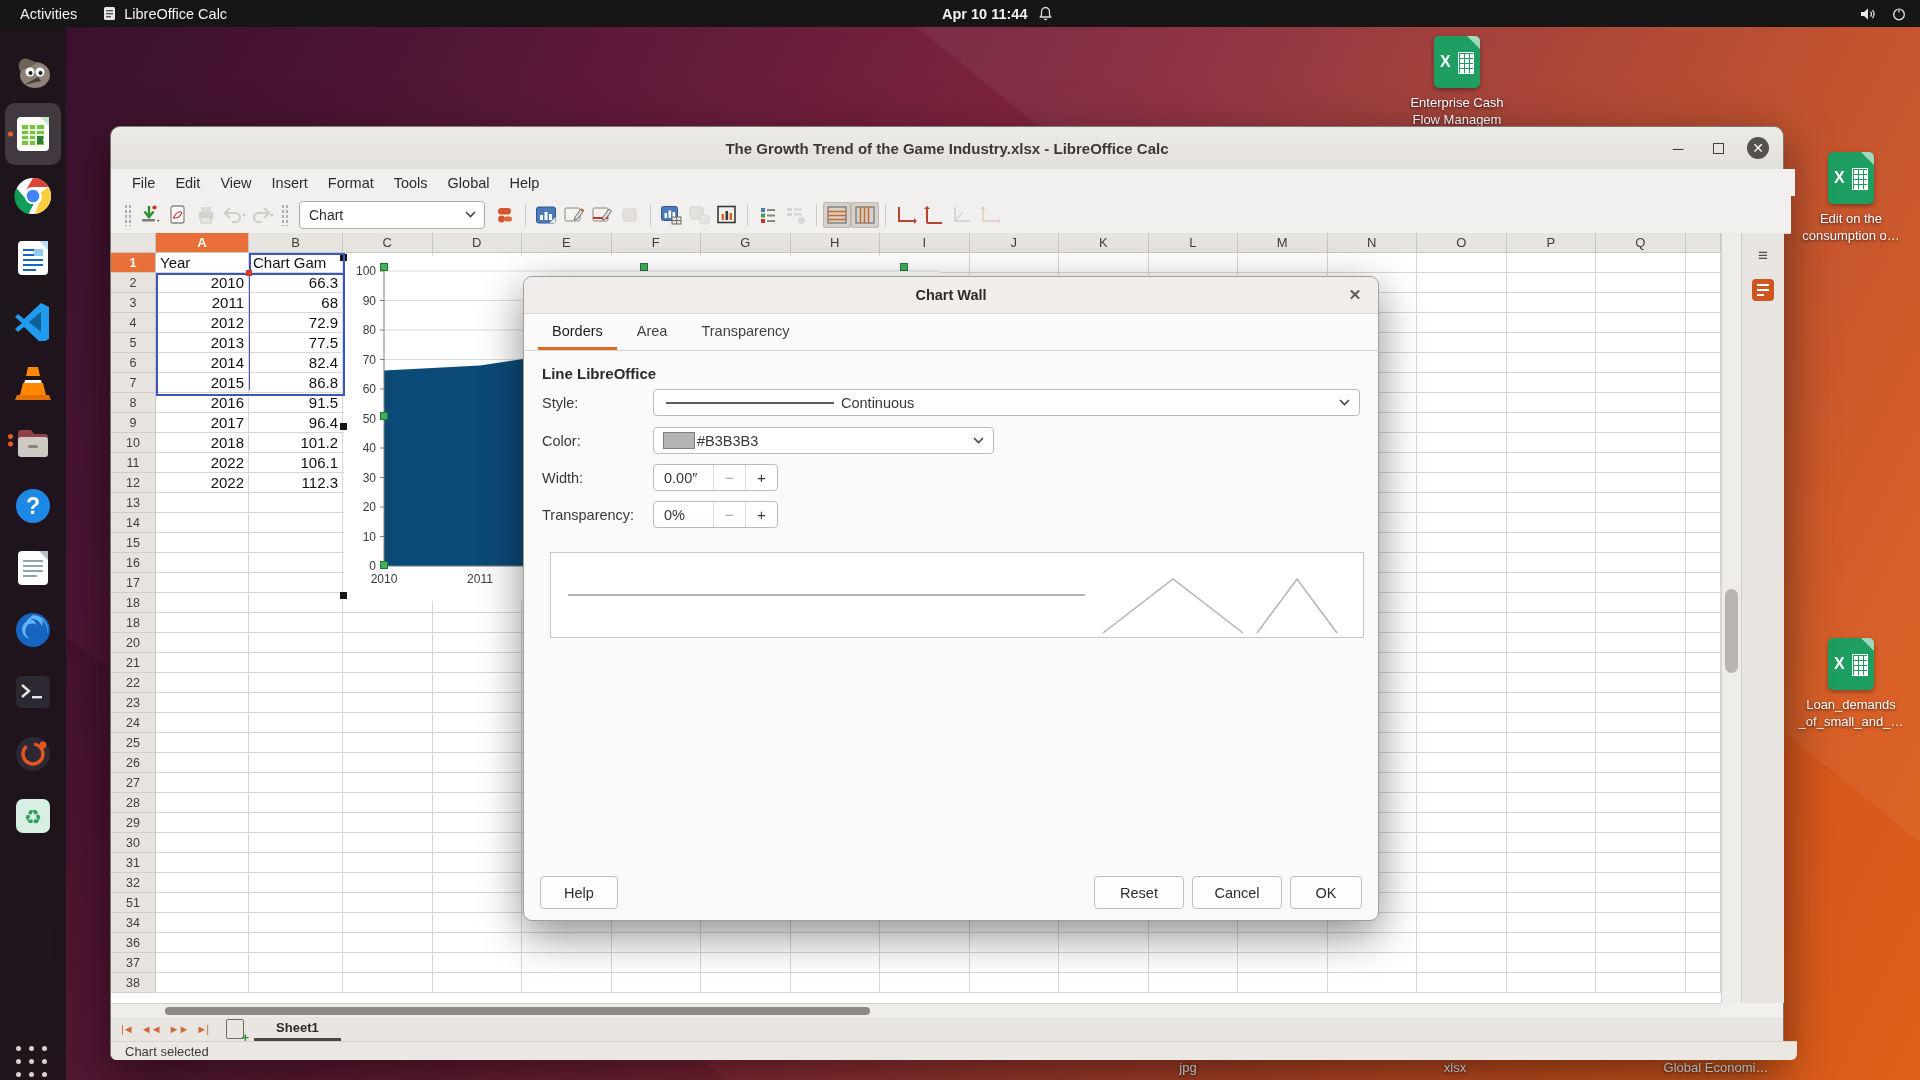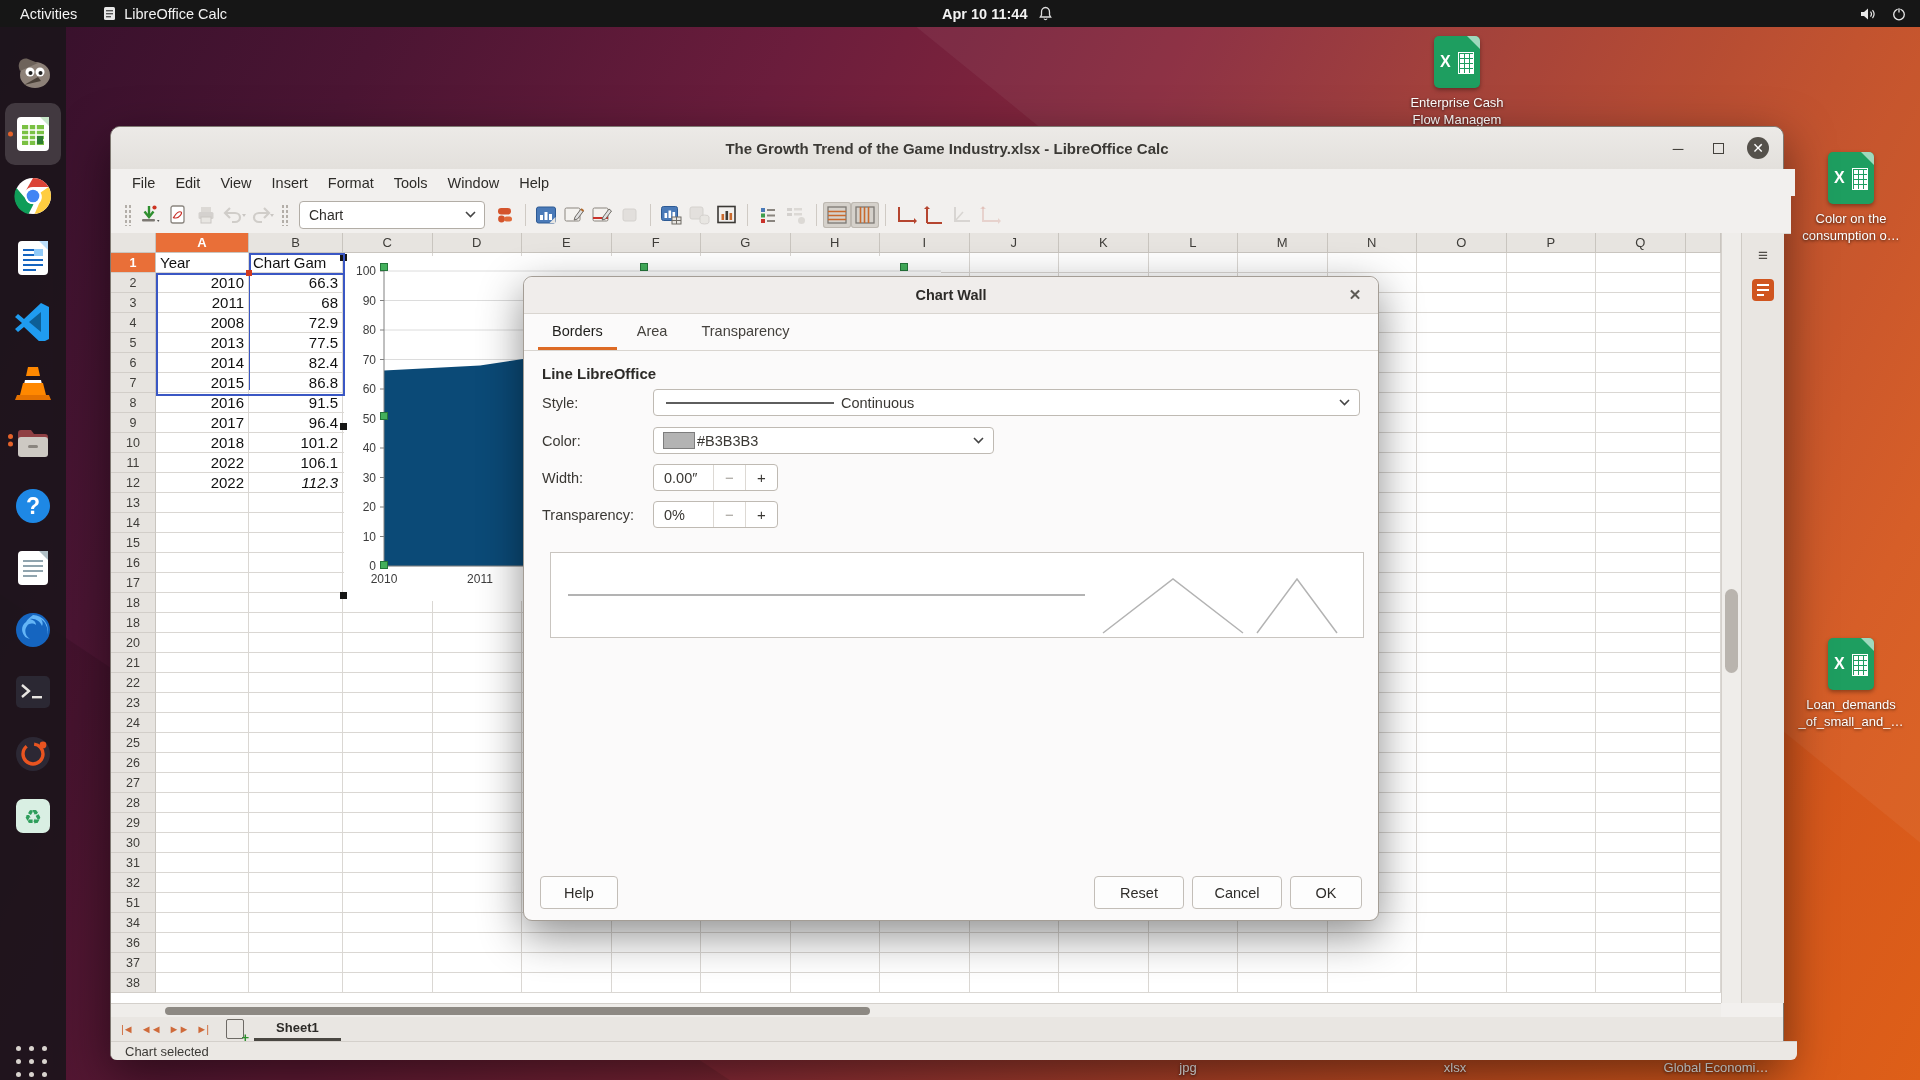--- a/index.html
+++ b/index.html
@@ -309,21 +309,21 @@
         <div>Enterprise Cash</div>
         <div>Flow Managem</div>
       </div>
   </div>
   <div class="dicon" style="left:1791px;top:152px;">
     <div class="xlsx-badge">
         <span class="x">X</span>
         <span class="grid"></span>
       </div>
     <div class="lbl">
-        <div>Color on the</div>
+        <div>Edit on the</div>
         <div>consumption o…</div>
       </div>
   </div>
   <div class="dicon" style="left:1791px;top:638px;">
     <div class="xlsx-badge">
         <span class="x">X</span>
         <span class="grid"></span>
       </div>
     <div class="lbl">
         <div>Loan_demands</div>
@@ -347,21 +347,21 @@
         <div class="winbtn close">✕</div>
       </div>
     </div>
     <div class="menubar" id="menubar">
         <div class="menu-item">File</div>
         <div class="menu-item">Edit</div>
         <div class="menu-item">View</div>
         <div class="menu-item">Insert</div>
         <div class="menu-item">Format</div>
         <div class="menu-item">Tools</div>
-        <div class="menu-item">Window</div>
+        <div class="menu-item">Global</div>
         <div class="menu-item">Help</div>
       </div>
     <div class="toolbar" id="toolbar">
         <div class="grip"></div>
         <div class="tbtn">
           <svg width="22" height="22">
             <path d="M10 2v9" stroke="#2f8f2f" stroke-width="2.4" fill="none"></path>
             <path d="M5.5 7.5 10 13l4.5-5.5" fill="none" stroke="#2f8f2f" stroke-width="2.4"></path>
             <circle cx="15.5" cy="3.5" r="2.1" fill="#cc3322"></circle>
             <rect x="3" y="15" width="13" height="2.4" rx="1" fill="#7d7973"></rect>
@@ -606,21 +606,21 @@
             <div class="cell" style="width: 89.5px;"></div>
             <div class="cell" style="width: 89.5px;"></div>
             <div class="cell" style="width: 89.5px;"></div>
             <div class="cell" style="width: 89.5px;"></div>
             <div class="cell" style="width: 89.5px;"></div>
             <div class="cell" style="width: 89.5px;"></div>
             <div class="cell" style="width: 35px;"></div>
           </div>
           <div class="grow">
             <div class="rh">4</div>
-            <div class="cell num" style="width: 93px;">2008</div>
+            <div class="cell num" style="width: 93px;">2012</div>
             <div class="cell num" style="width: 94px;">72.9</div>
             <div class="cell" style="width: 89.5px;"></div>
             <div class="cell" style="width: 89.5px;"></div>
             <div class="cell" style="width: 89.5px;"></div>
             <div class="cell" style="width: 89.5px;"></div>
             <div class="cell" style="width: 89.5px;"></div>
             <div class="cell" style="width: 89.5px;"></div>
             <div class="cell" style="width: 89.5px;"></div>
             <div class="cell" style="width: 89.5px;"></div>
             <div class="cell" style="width: 89.5px;"></div>
@@ -775,21 +775,21 @@
             <div class="cell" style="width: 89.5px;"></div>
             <div class="cell" style="width: 89.5px;"></div>
             <div class="cell" style="width: 89.5px;"></div>
             <div class="cell" style="width: 89.5px;"></div>
             <div class="cell" style="width: 89.5px;"></div>
             <div class="cell" style="width: 35px;"></div>
           </div>
           <div class="grow">
             <div class="rh">12</div>
             <div class="cell num" style="width: 93px;">2022</div>
-            <div class="cell num" style="width: 94px; font-style: italic;">112.3</div>
+            <div class="cell num" style="width: 94px;">112.3</div>
             <div class="cell" style="width: 89.5px;"></div>
             <div class="cell" style="width: 89.5px;"></div>
             <div class="cell" style="width: 89.5px;"></div>
             <div class="cell" style="width: 89.5px;"></div>
             <div class="cell" style="width: 89.5px;"></div>
             <div class="cell" style="width: 89.5px;"></div>
             <div class="cell" style="width: 89.5px;"></div>
             <div class="cell" style="width: 89.5px;"></div>
             <div class="cell" style="width: 89.5px;"></div>
             <div class="cell" style="width: 89.5px;"></div>

